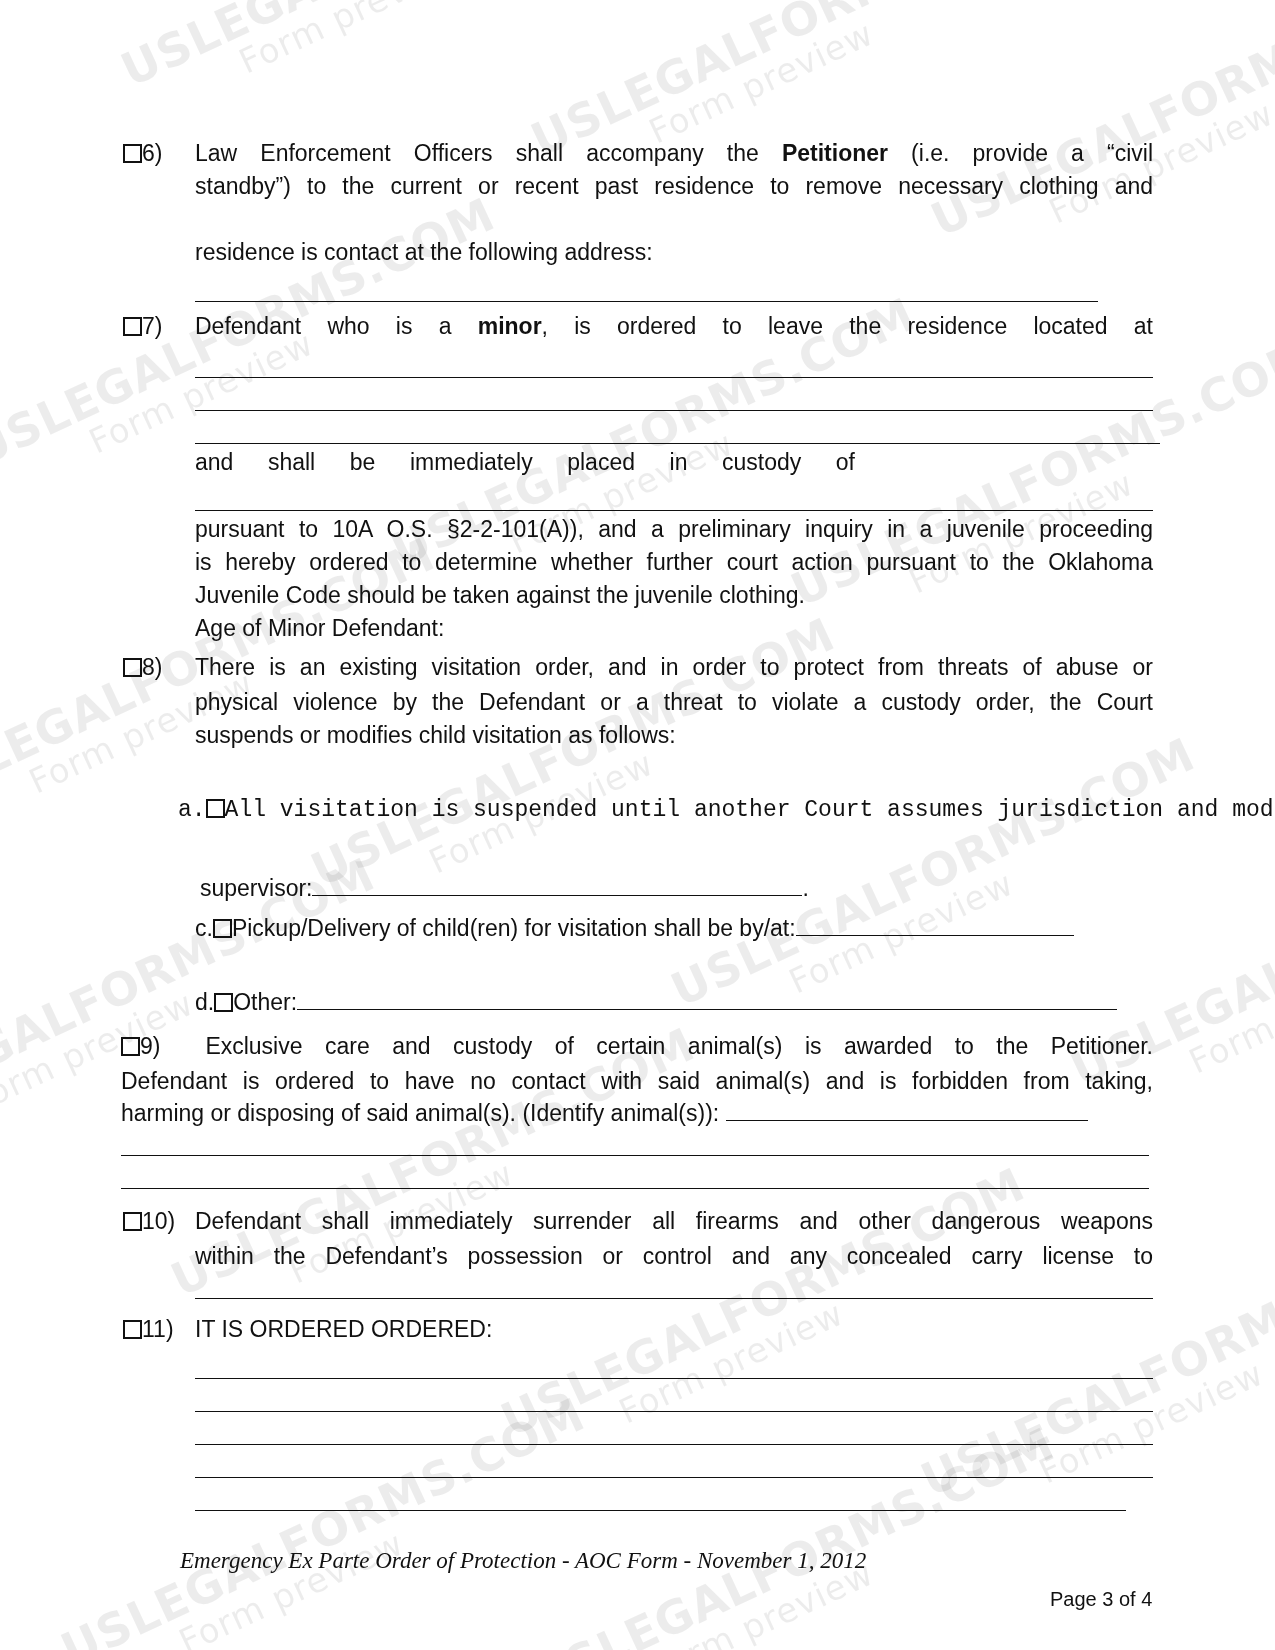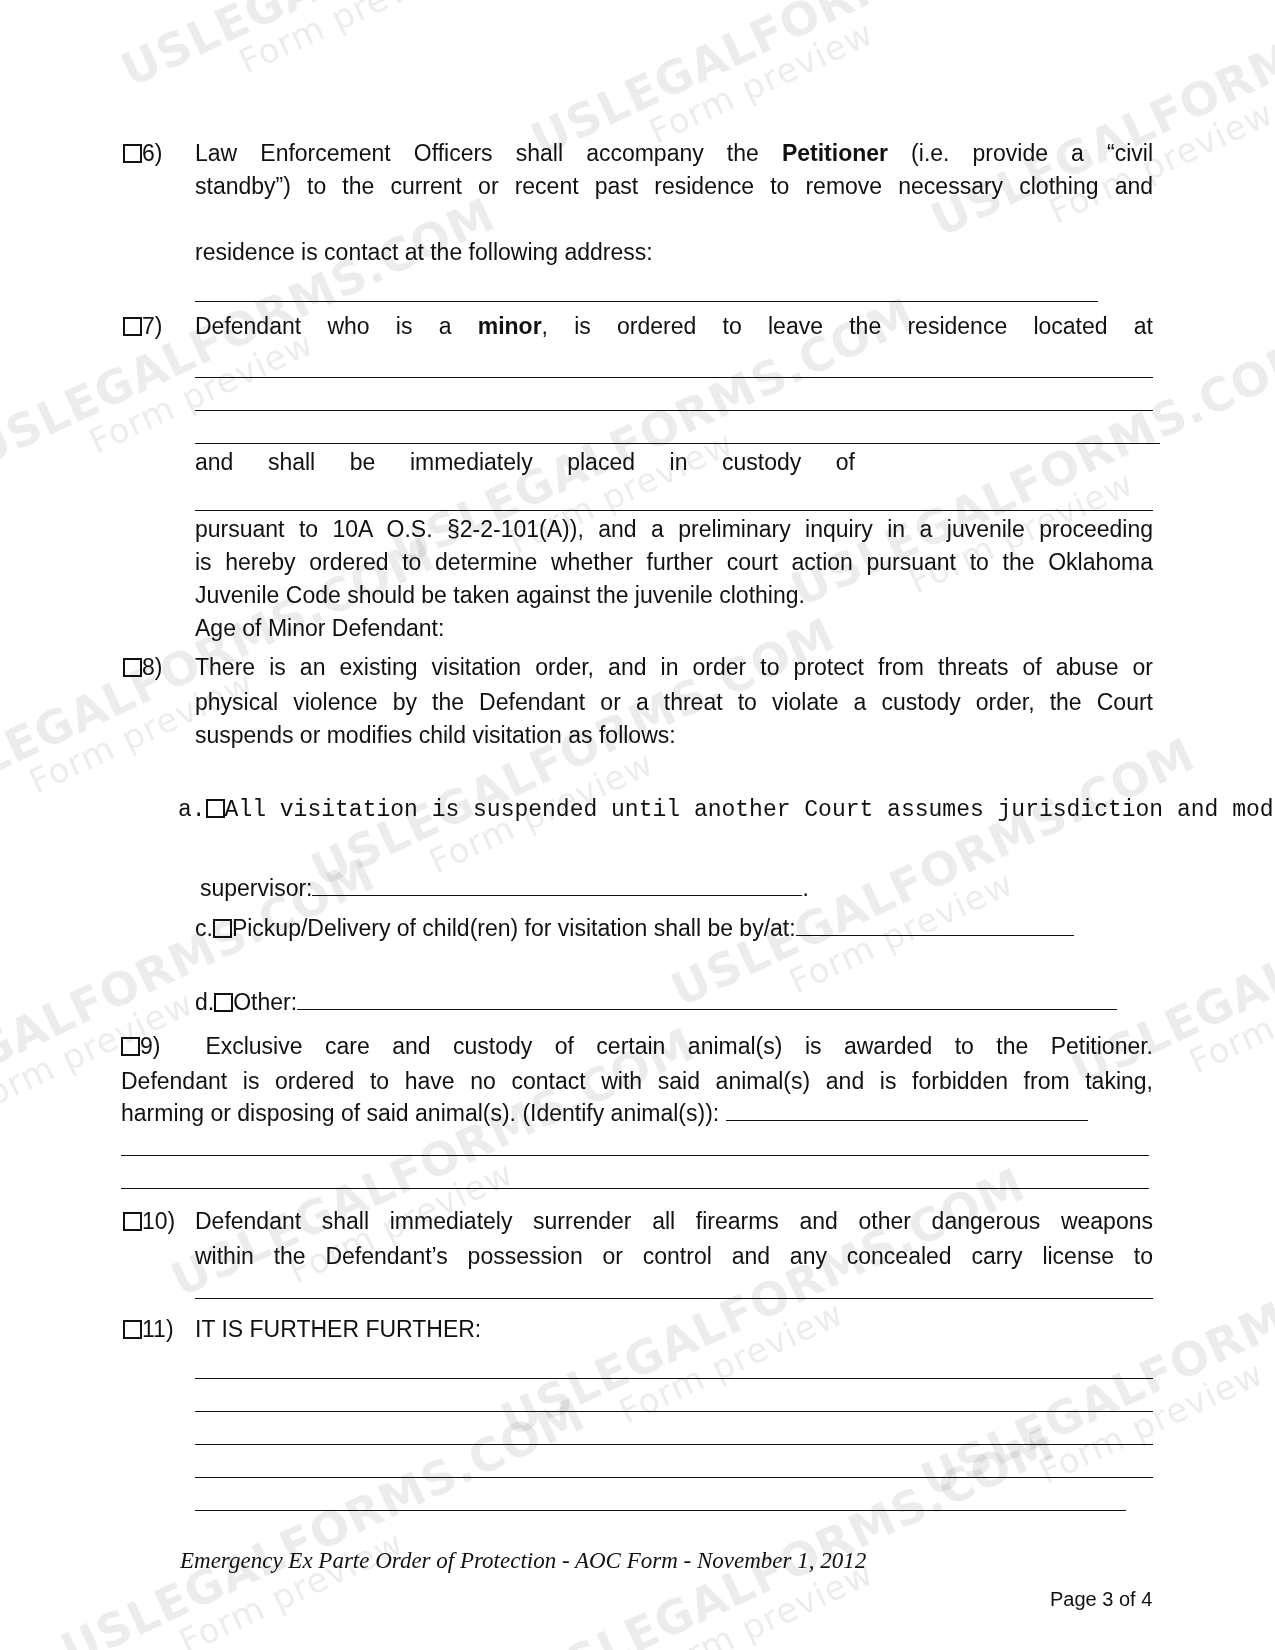--- a/index.html
+++ b/index.html
@@ -102,21 +102,21 @@
   <div class="num" style="left:123px;top:1205px;">
     <span class="cb"></span><span>10)</span>
   </div>
   <div class="line just" style="left:195px;top:1205px;width:958px;">Defendant shall immediately surrender all firearms and other dangerous weapons</div>
   <div class="line just" style="left:195px;top:1240px;width:958px;">within the Defendant’s possession or control and any concealed carry license to</div>
   <div class="rule" style="left:195px;top:1298px;width:958px;"></div>
 
   <div class="num" style="left:123px;top:1313px;">
     <span class="cb"></span><span>11)</span>
   </div>
-  <div class="line" style="left:195px;top:1313px;">IT IS FURTHER FURTHER:</div>
+  <div class="line" style="left:195px;top:1313px;">IT IS ORDERED ORDERED:</div>
   <div class="rule" style="left:195px;top:1378px;width:958px;"></div>
   <div class="rule" style="left:195px;top:1411px;width:958px;"></div>
   <div class="rule" style="left:195px;top:1444px;width:958px;"></div>
   <div class="rule" style="left:195px;top:1477px;width:958px;"></div>
   <div class="rule" style="left:195px;top:1510px;width:931px;"></div>
 
   <div class="footer-left">Emergency Ex Parte Order of Protection - AOC Form - November 1, 2012</div>
   <div class="footer-right">Page 3 of 4</div>
 </div>
 

